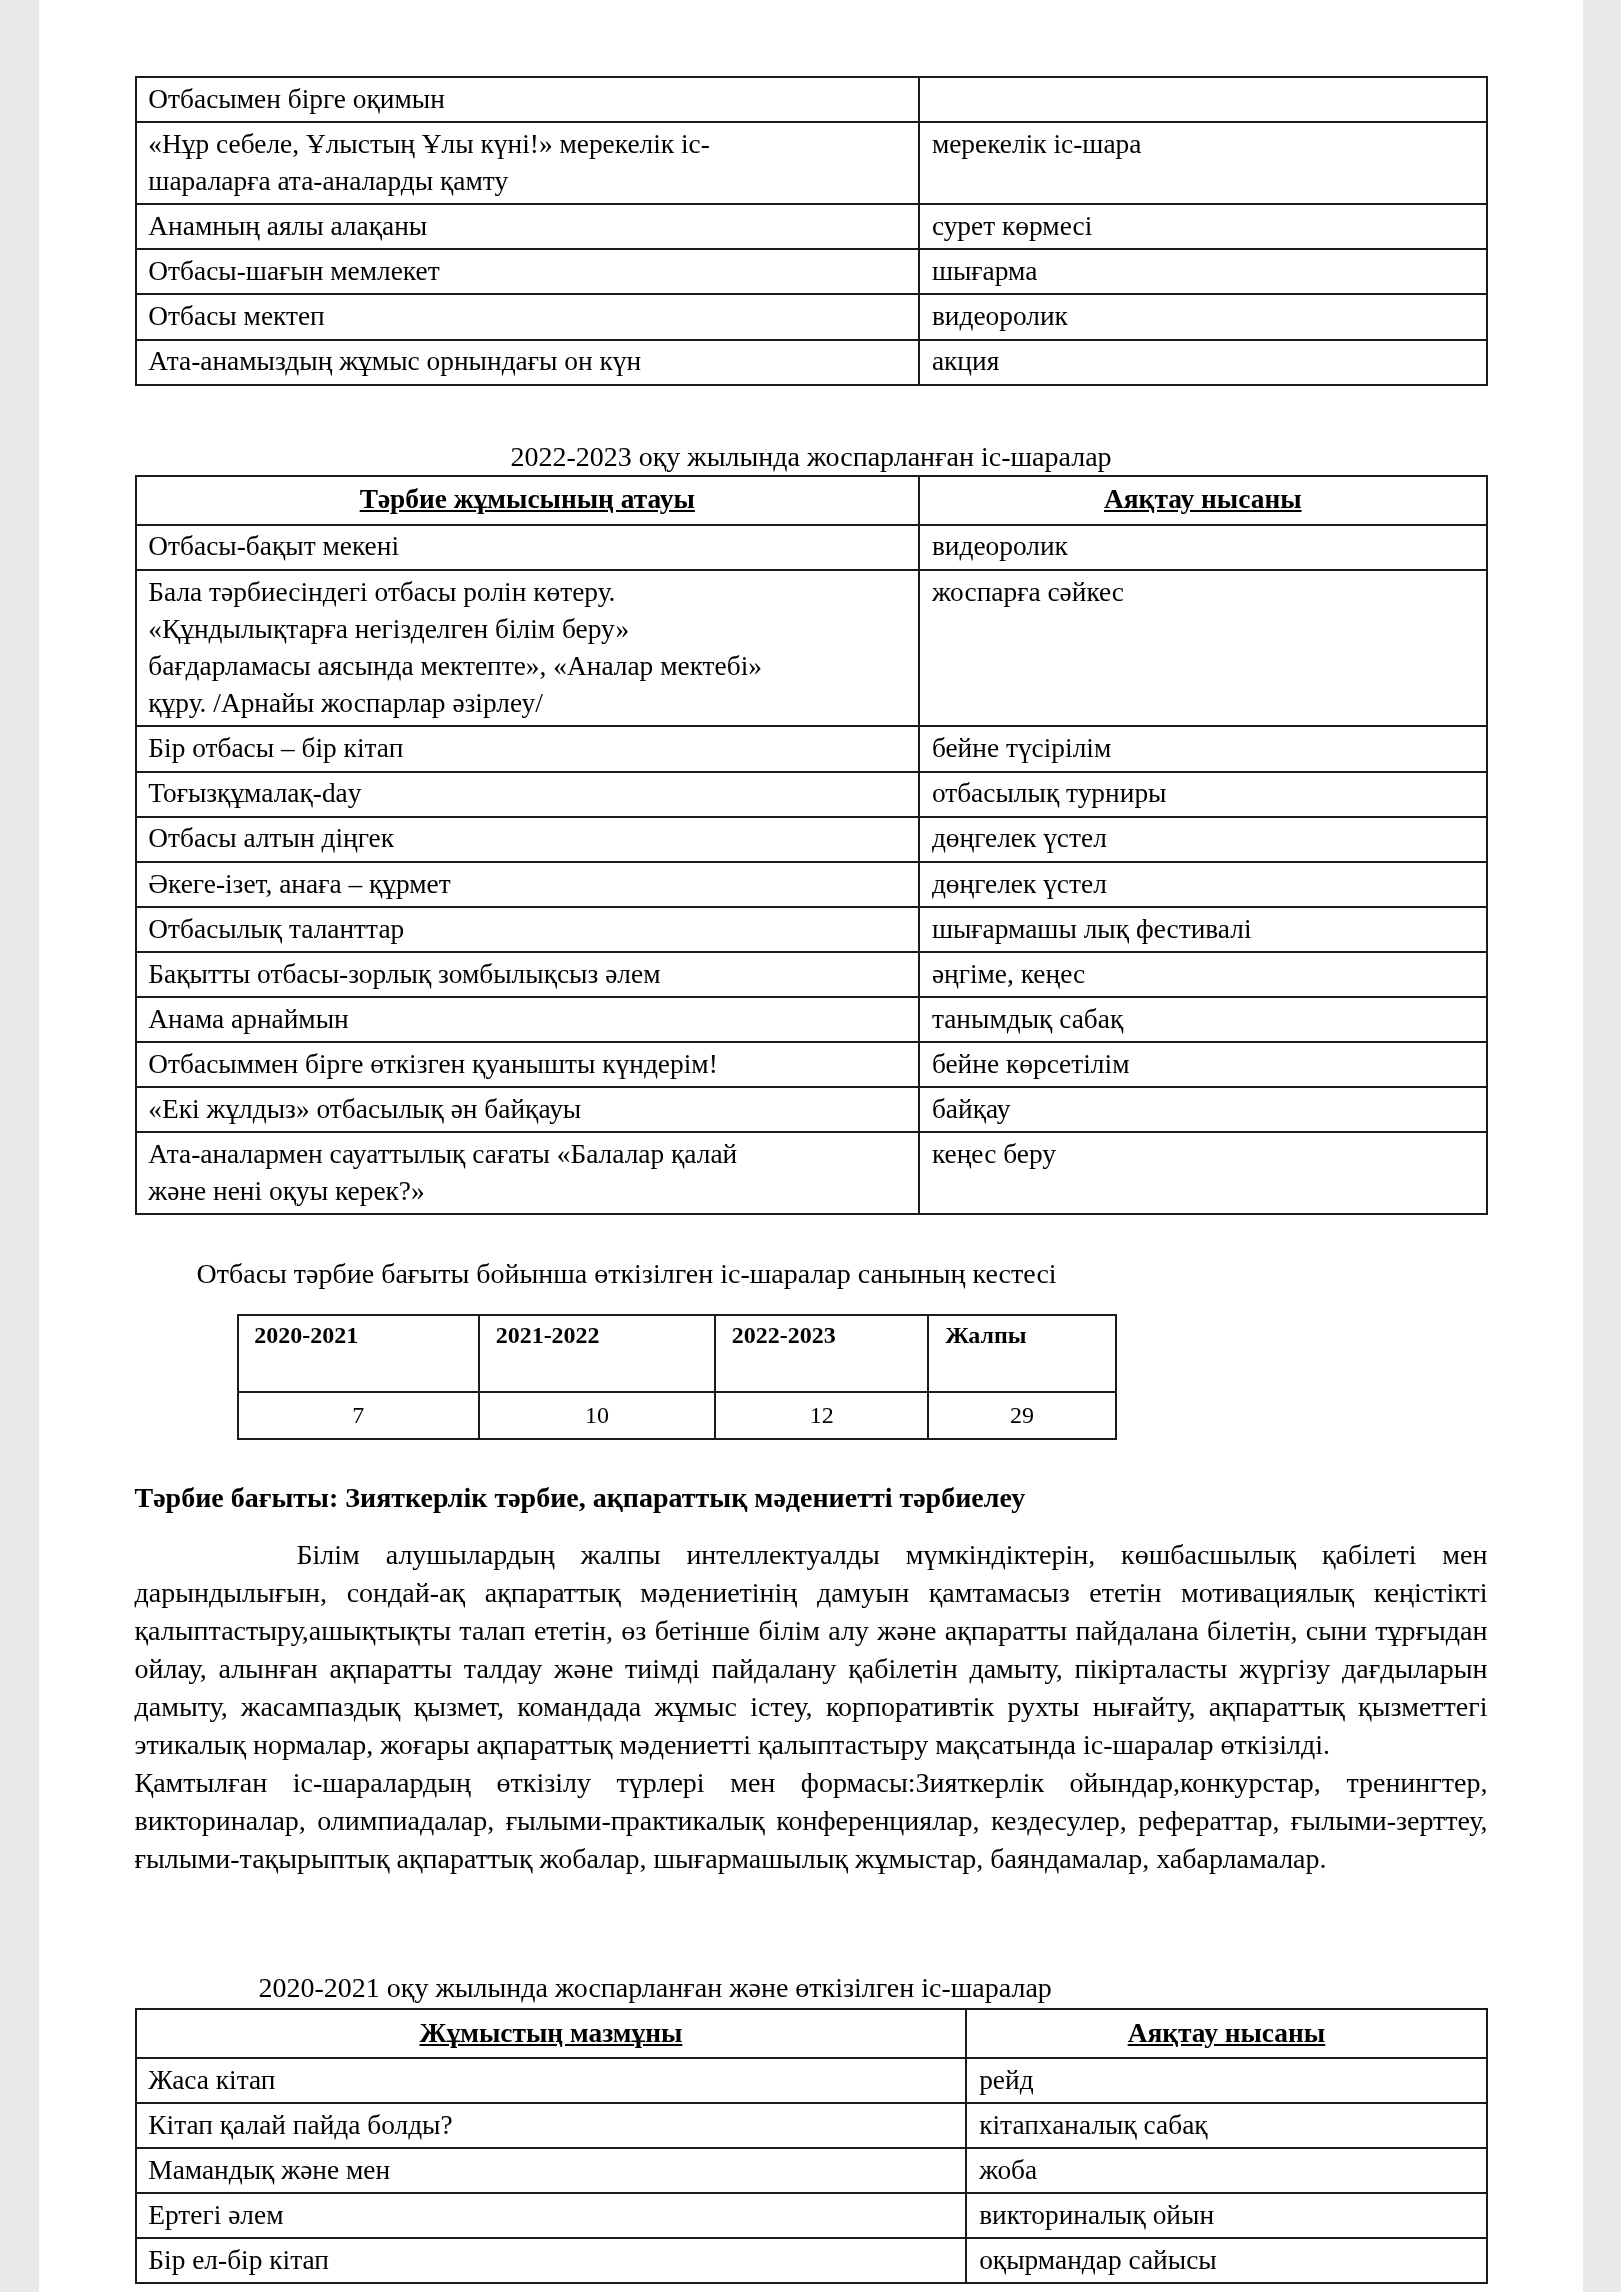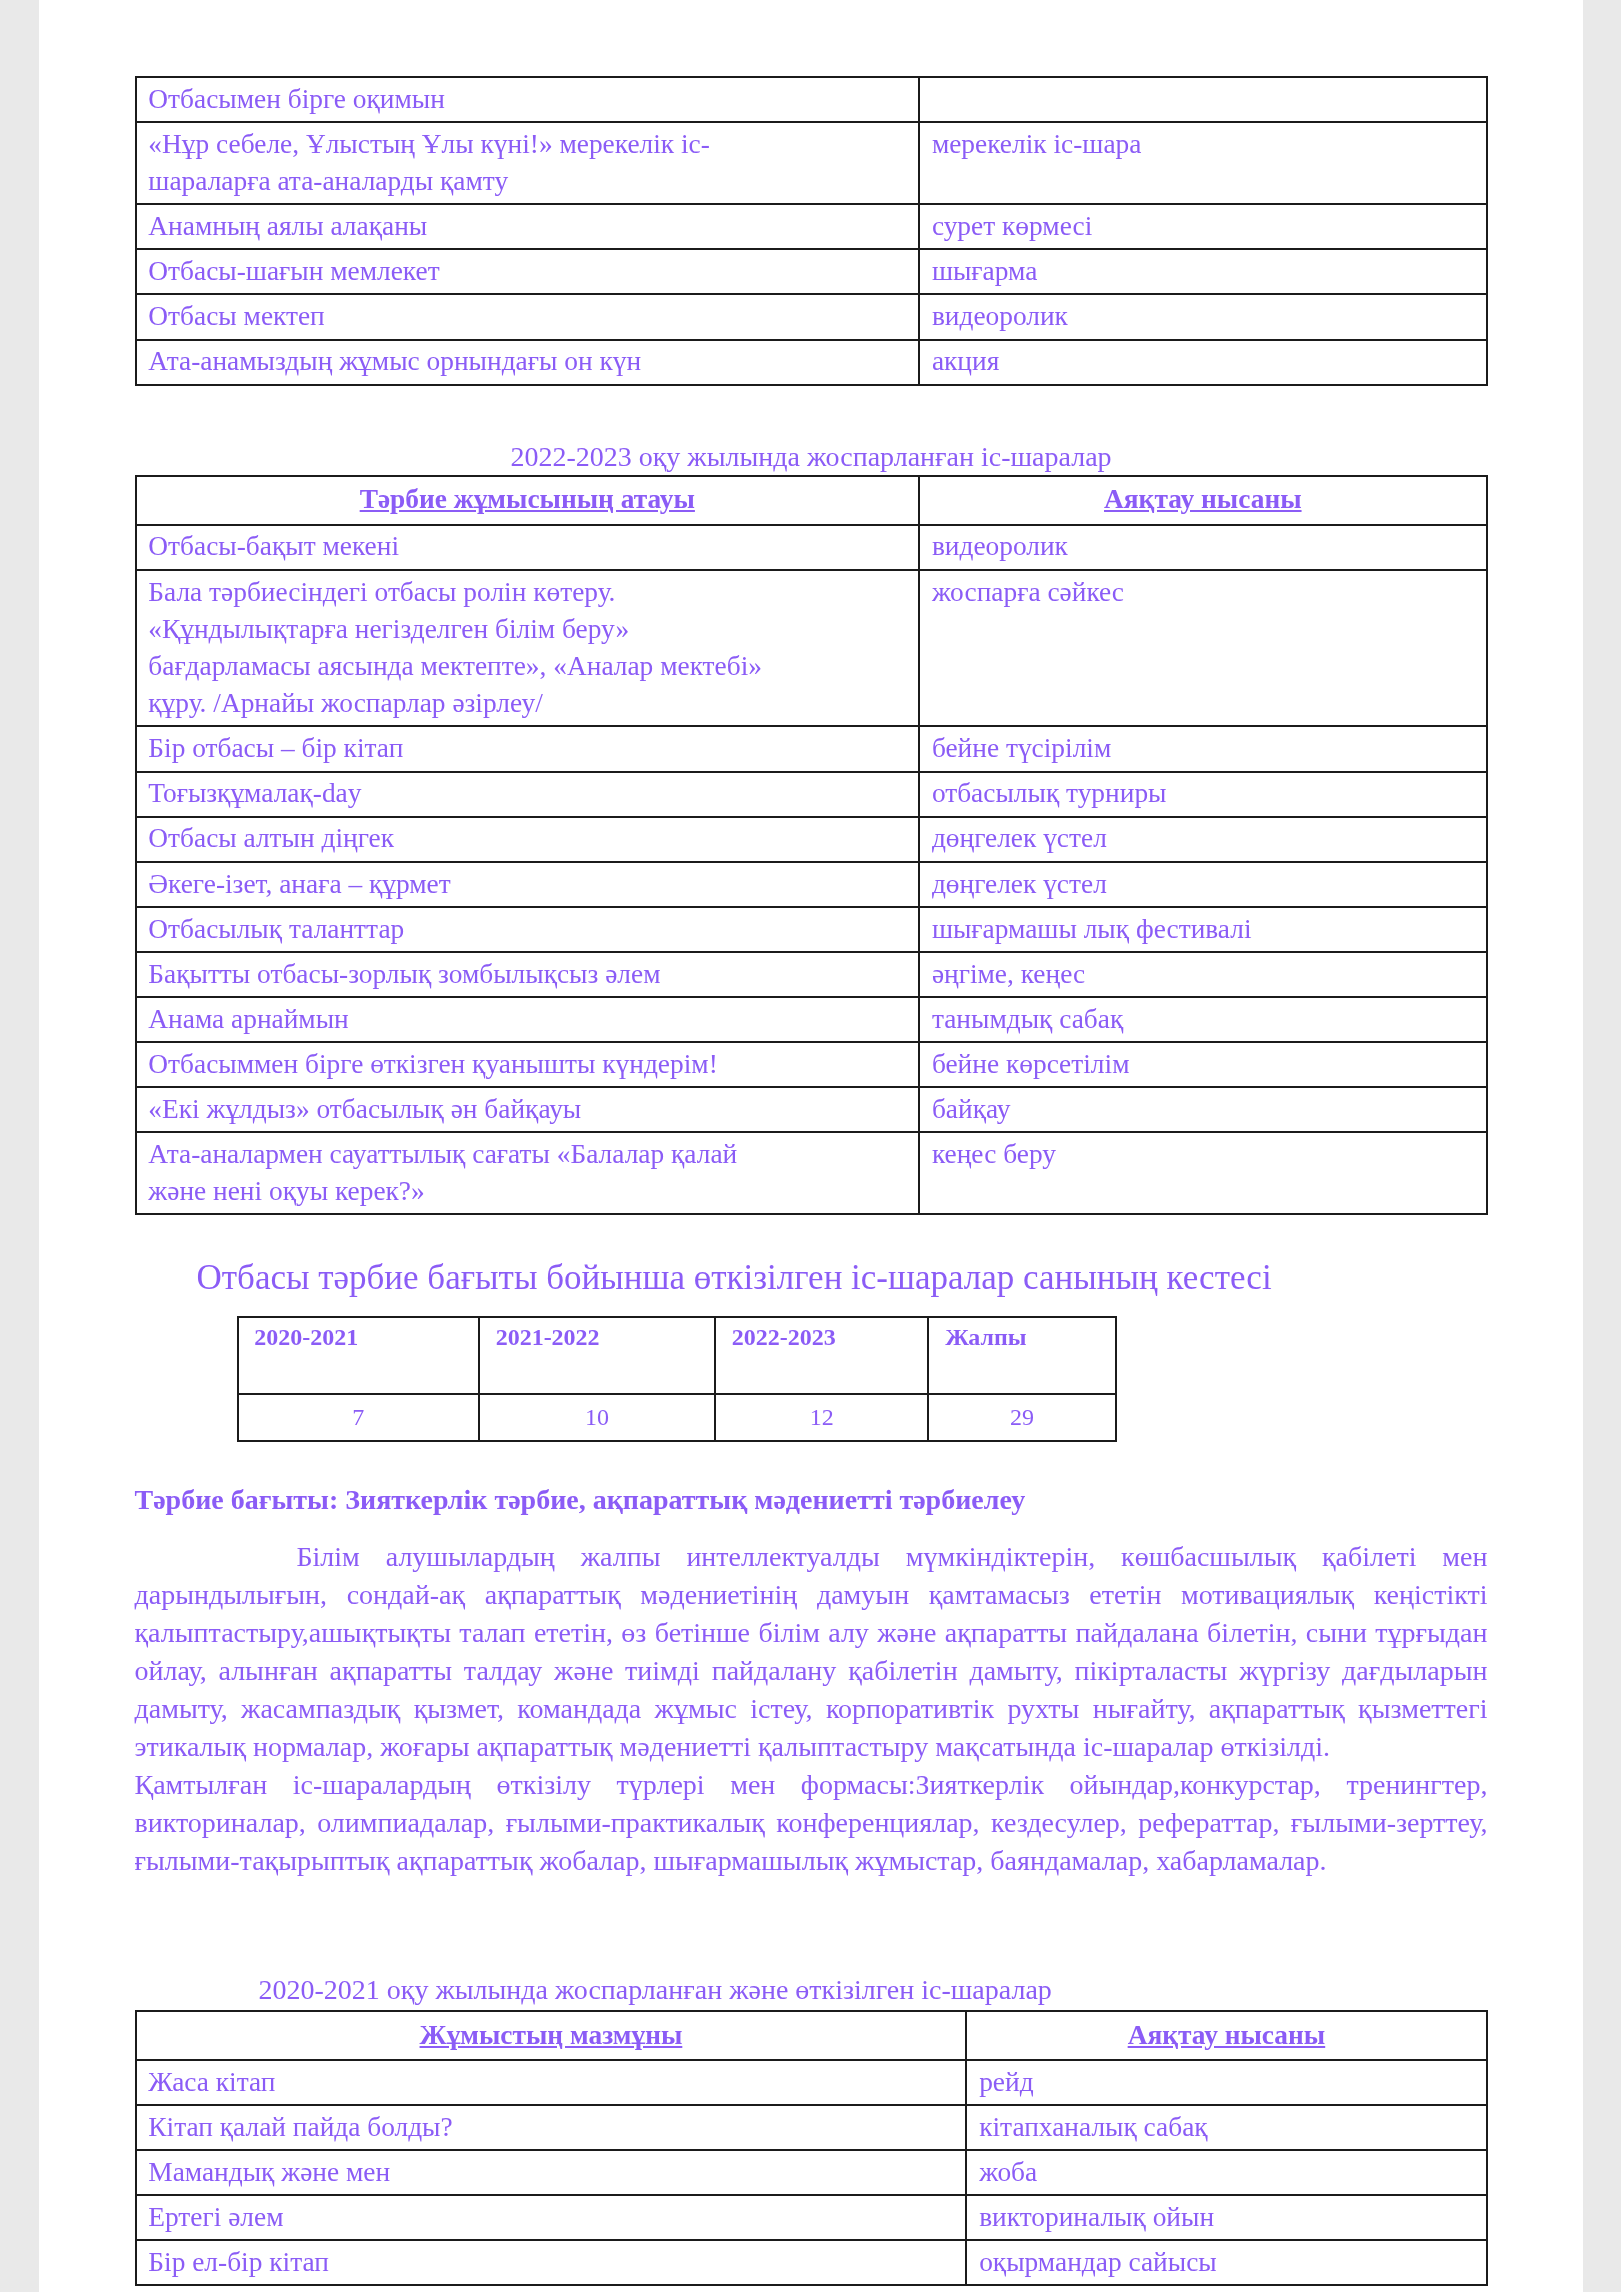--- a/index.html
+++ b/index.html
@@ -1,21 +1,21 @@
 <!DOCTYPE html>
 <html><head>
 <meta charset="utf-8">
 <style>
   html, body { margin: 0; padding: 0; background: #e9e9e9; }
   .page {
     width: 1544px;
     height: 2293px;
     margin: 0 auto;
     background: #ffffff;
-    color: #8b5cf6;
+    color: #000000;
     font-family: "Liberation Serif", "DejaVu Serif", serif;
     box-sizing: border-box;
     padding: 76px 95px 39px 96px;
     overflow: hidden;
   }
 
   
   table.tbl {
     border-collapse: collapse;
     width: 100%;
@@ -44,22 +44,22 @@
   .t4 col.c1 { width: 61.5%; }
   .t4 col.c2 { width: 38.5%; }
   .t4 td, .t4 th { border-width: 2.9px; padding: 5.9px 13.7px; }
 
   .section-title {
     text-align: center;
     font-size: 28px;
     margin: 55px 0 2px 0;
   }
   .caption {
-    font-size: 35px;
-    margin: 43px 0 18px 0;
+    font-size: 28px;
+    margin: 43px 0 24px 0;
     padding-left: 62px;
   }
 
   
   table.stats {
     border-collapse: collapse;
     table-layout: fixed;
     width: 880px;
     margin-left: 102px;
     font-size: 24px;

